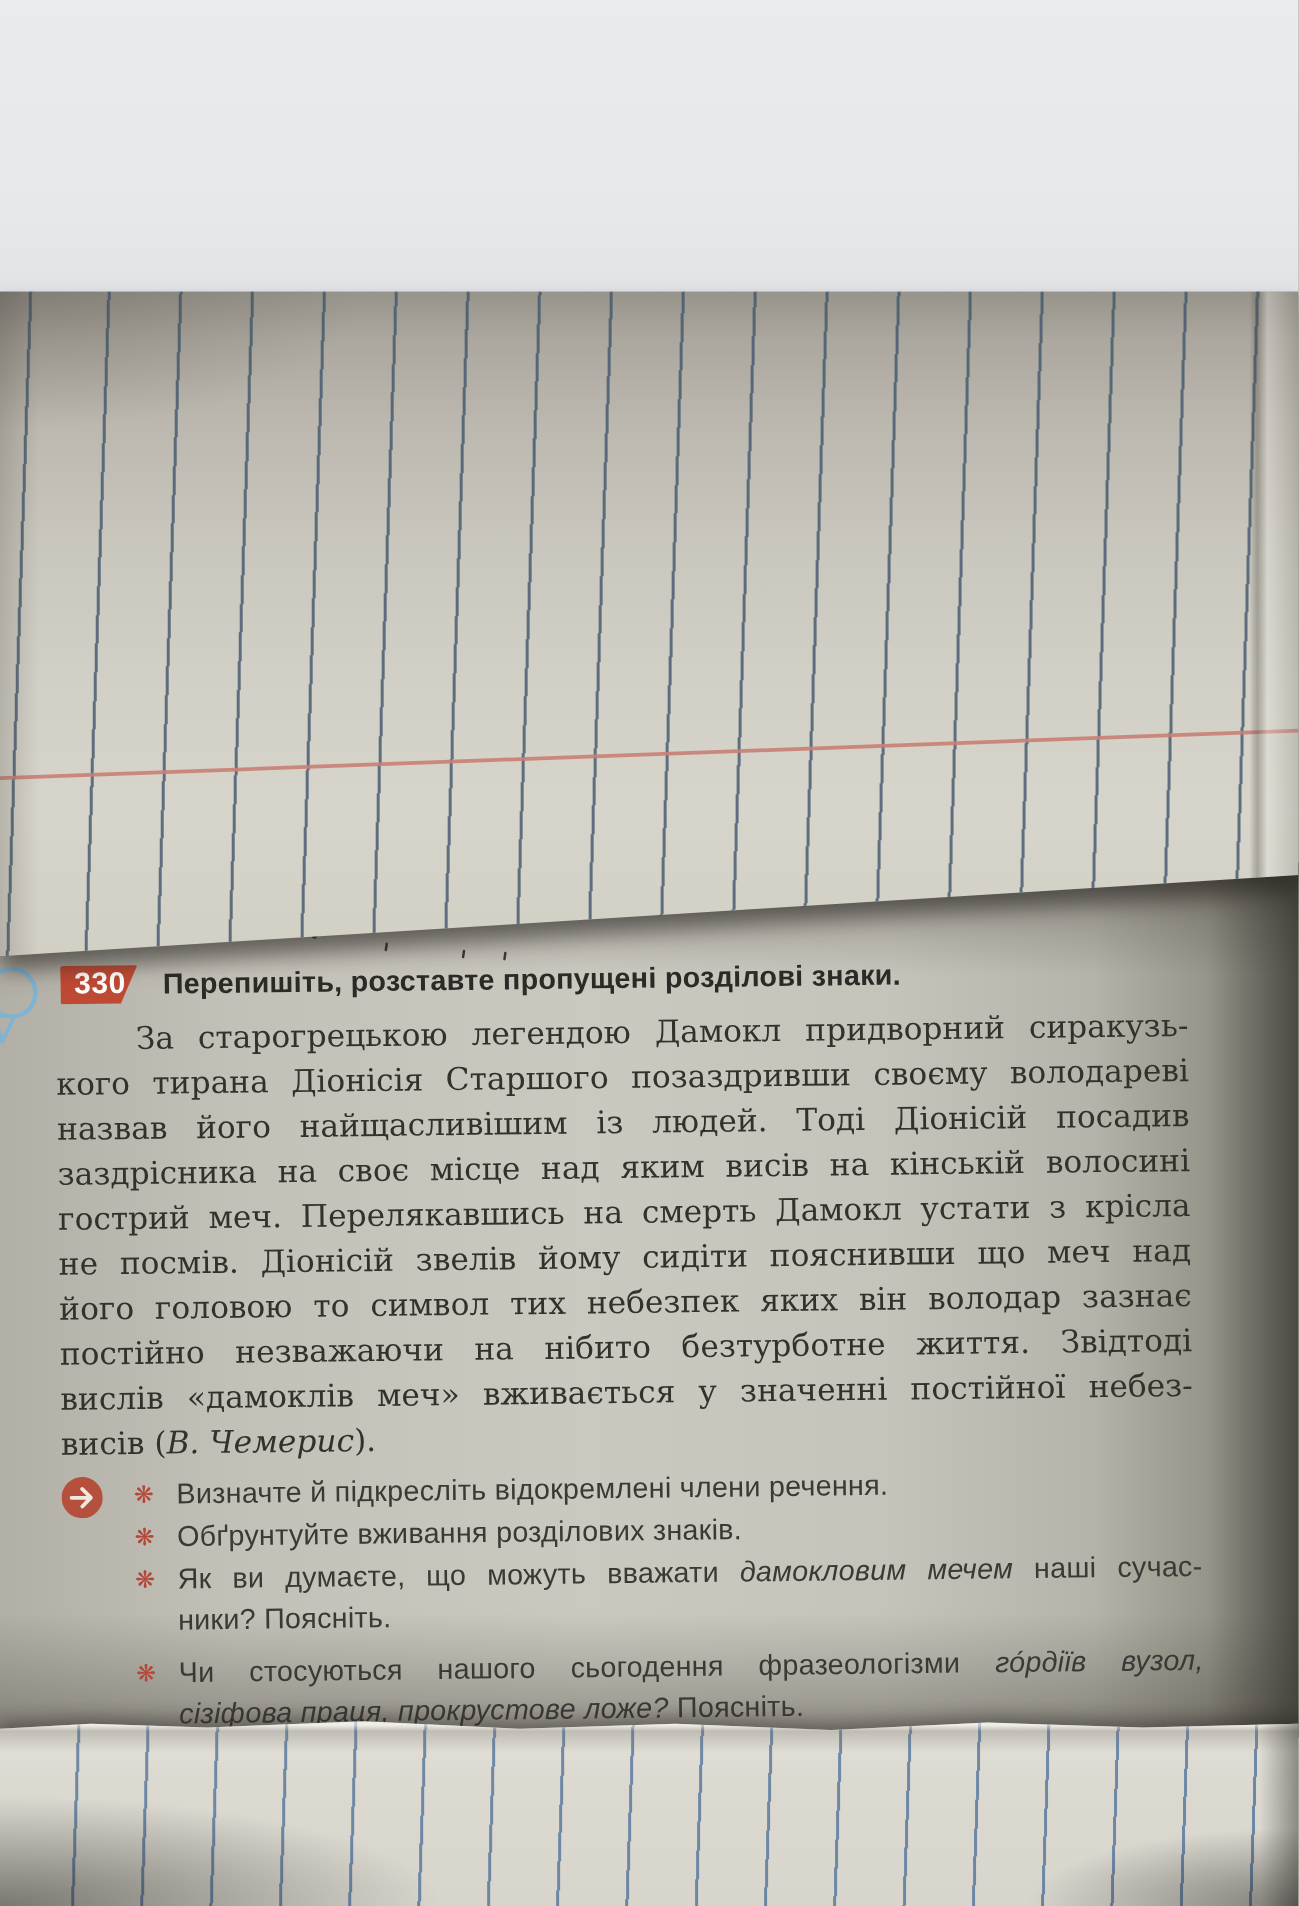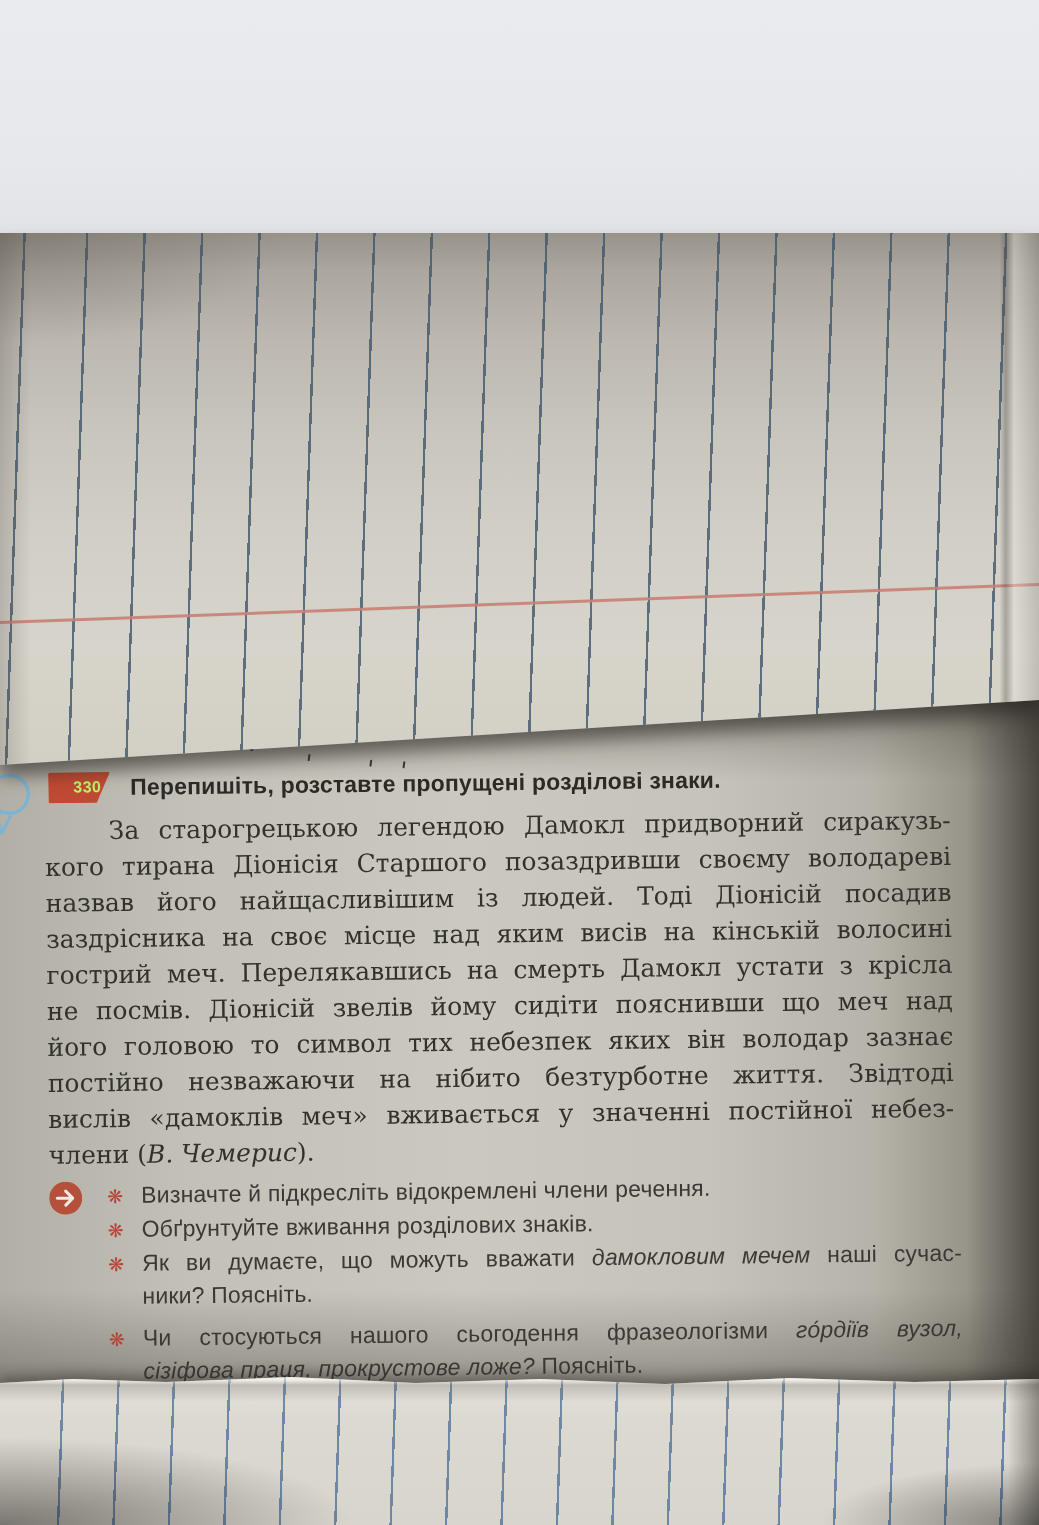--- a/index.html
+++ b/index.html
@@ -21,21 +21,21 @@
 
   .tb-content{position:absolute;left:36px;top:80px;width:920px;
               transform:rotate(-0.7deg);transform-origin:left top;color:#34332e;}
 
   .rosette{position:absolute;left:-52px;top:0px;}
 
   .ex-header{display:flex;align-items:center;gap:20px;height:36px;margin-left:12px;}
   .badge{width:62px;height:31px;background:#bf4a33;border-radius:2px;
          clip-path:polygon(0 0,100% 0,78% 100%,0 100%);
          display:flex;align-items:center;}
-  .badge span{color:#bef264;font-weight:bold;font-size:16px;padding-left:25px;letter-spacing:.5px;}
+  .badge span{color:#ffffff;font-weight:bold;font-size:24px;padding-left:11px;letter-spacing:.5px;}
   .ex-title{font-weight:bold;font-size:23px;color:#2b2a26;letter-spacing:.2px;}
 
   .paragraph{margin:8px 0 0 8px;width:906px;
              font-family:"DejaVu Serif","Liberation Serif",serif;
              font-size:25px;line-height:36px;color:#32312c;}
   .pline{text-align:justify;text-align-last:left;white-space:normal;}
   .pline.j{text-align-last:justify;}
   .pline.ind{text-indent:64px;}
   .it{font-style:italic;}
 
@@ -108,21 +108,21 @@
       <div class="paragraph" id="paragraph">
           <div class="pline j ind"><span>За старогрецькою легендою Дамокл придворний сиракузь-</span></div>
           <div class="pline j"><span>кого тирана Діонісія Старшого позаздривши своєму володареві</span></div>
           <div class="pline j"><span>назвав його найщасливішим із людей. Тоді Діонісій посадив</span></div>
           <div class="pline j"><span>заздрісника на своє місце над яким висів на кінській волосині</span></div>
           <div class="pline j"><span>гострий меч. Перелякавшись на смерть Дамокл устати з крісла</span></div>
           <div class="pline j"><span>не посмів. Діонісій звелів йому сидіти пояснивши що меч над</span></div>
           <div class="pline j"><span>його головою то символ тих небезпек яких він володар зазнає</span></div>
           <div class="pline j"><span>постійно незважаючи на нібито безтурботне життя. Звідтоді</span></div>
           <div class="pline j"><span>вислів «дамоклів меч» вживається у значенні постійної небез-</span></div>
-          <div class="pline"><span>члени (</span><span class="it">В. Чемерис</span><span>).</span></div>
+          <div class="pline"><span>висів (</span><span class="it">В. Чемерис</span><span>).</span></div>
         </div>
 
       <div class="tasks-wrap">
         <div class="arrow-badge">
           <svg width="33" height="33" viewBox="0 0 33 33">
             <circle cx="16.5" cy="16.5" r="16.5" fill="#b5503c"></circle>
             <path d="M8 16.5h15M16.5 9.5l7 7-7 7" fill="none" stroke="#efe9e2" stroke-width="3" stroke-linecap="round" stroke-linejoin="round"></path>
           </svg>
         </div>
         <div class="tasks" id="tasks">

